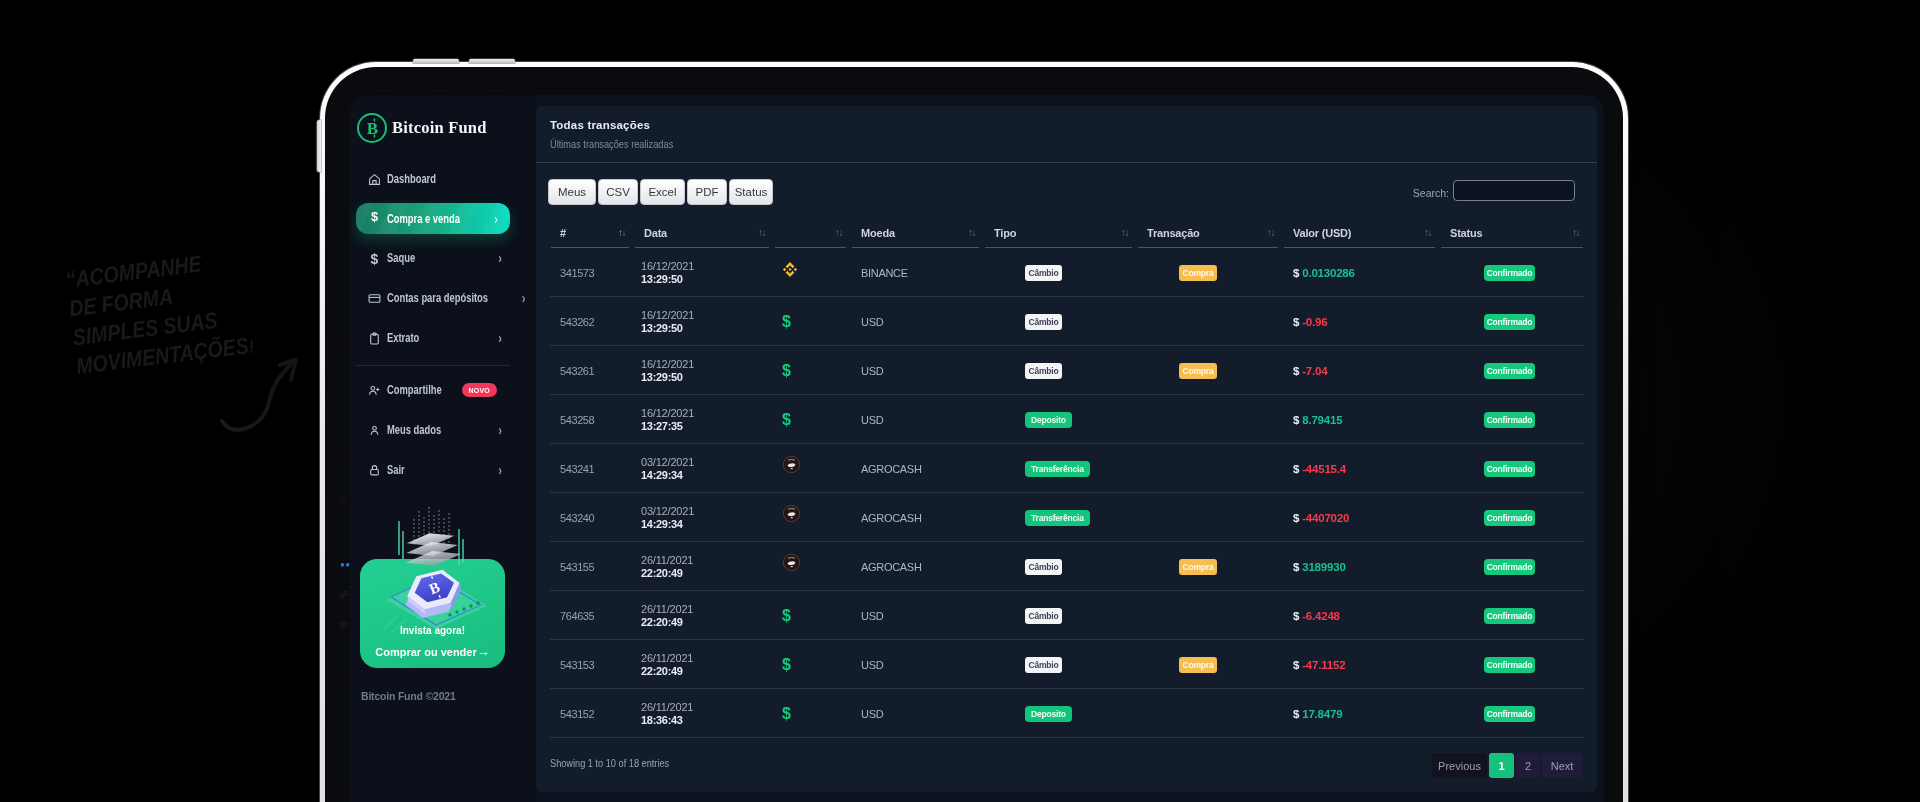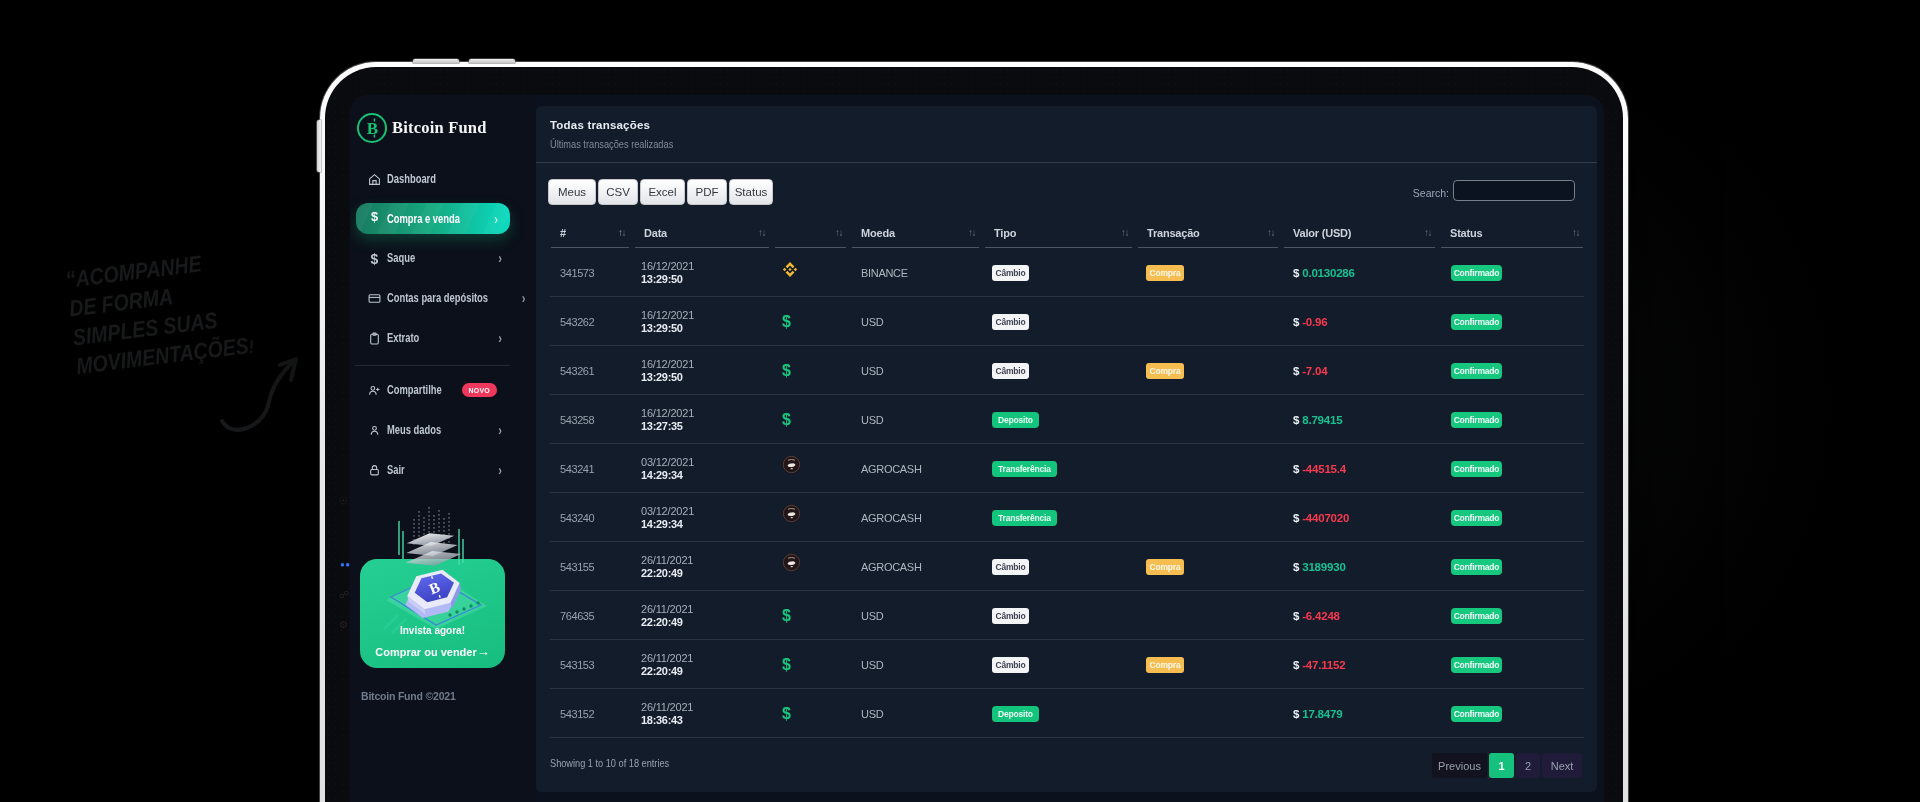--- a/index.html
+++ b/index.html
@@ -79,21 +79,21 @@
 .th .sort { position:absolute; right:7px; top:13px; font-size:10px; letter-spacing:-1.5px; color:#6b7584; }
 .hline { position:absolute; top:33px; height:1px; background:#4c5664; }
 .row { position:absolute; left:0; width:1038px; height:49px; }
 .row .sep { position:absolute; left:2px; right:2px; bottom:0; border-bottom:1px solid #2b3440; }
 .c { position:absolute; top:0; height:49px; display:flex; align-items:center; }
 .cid { color:#97a1ae; font-size:11px; letter-spacing:-.4px; }
 .cdate { display:block; }
 .cdate .d1 { color:#a6aebb; font-size:11px; letter-spacing:-.2px; }
 .cdate .d2 { color:#e8edf3; font-size:11px; font-weight:bold; margin-top:1px; letter-spacing:-.3px; }
 .cmoeda { color:#aeb6c1; font-size:11px; letter-spacing:-.3px; }
-.badge { font-size:8.5px; font-weight:bold; border-radius:3px; height:16px; display:inline-flex; align-items:center; justify-content:center; letter-spacing:-.2px; }
+.badge { font-size:8.5px; font-weight:bold; border-radius:3px; height:16px; display:inline-flex; align-items:center; justify-content:center; letter-spacing:-.2px;margin-left:33px; }
 .b-white { background:#f3f4f6; color:#3f4254; width:37px; }
 .b-amber { background:#f6bd50; color:#fff8ec; width:38px; }
 .b-green { background:#13c57c; color:#eafff5; border-radius:4px; padding:0 6px; }
 .b-conf  { background:#15c87e; color:#f2fffa; border-radius:4px; width:51px; }
 .cval { font-size:11.5px; font-weight:bold; letter-spacing:-.2px; }
 .cval .cur { color:#e8edf3; }
 .vg { color:#17c191; } .vr { color:#f8394e; }
 .dollar { color:#16c77e; font-size:16px; font-weight:bold; }
 
 #showing { position:absolute; left:14px; top:651px; color:#99a2b0; font-size:11.5px; transform:scaleX(.8); transform-origin:0 0; }

